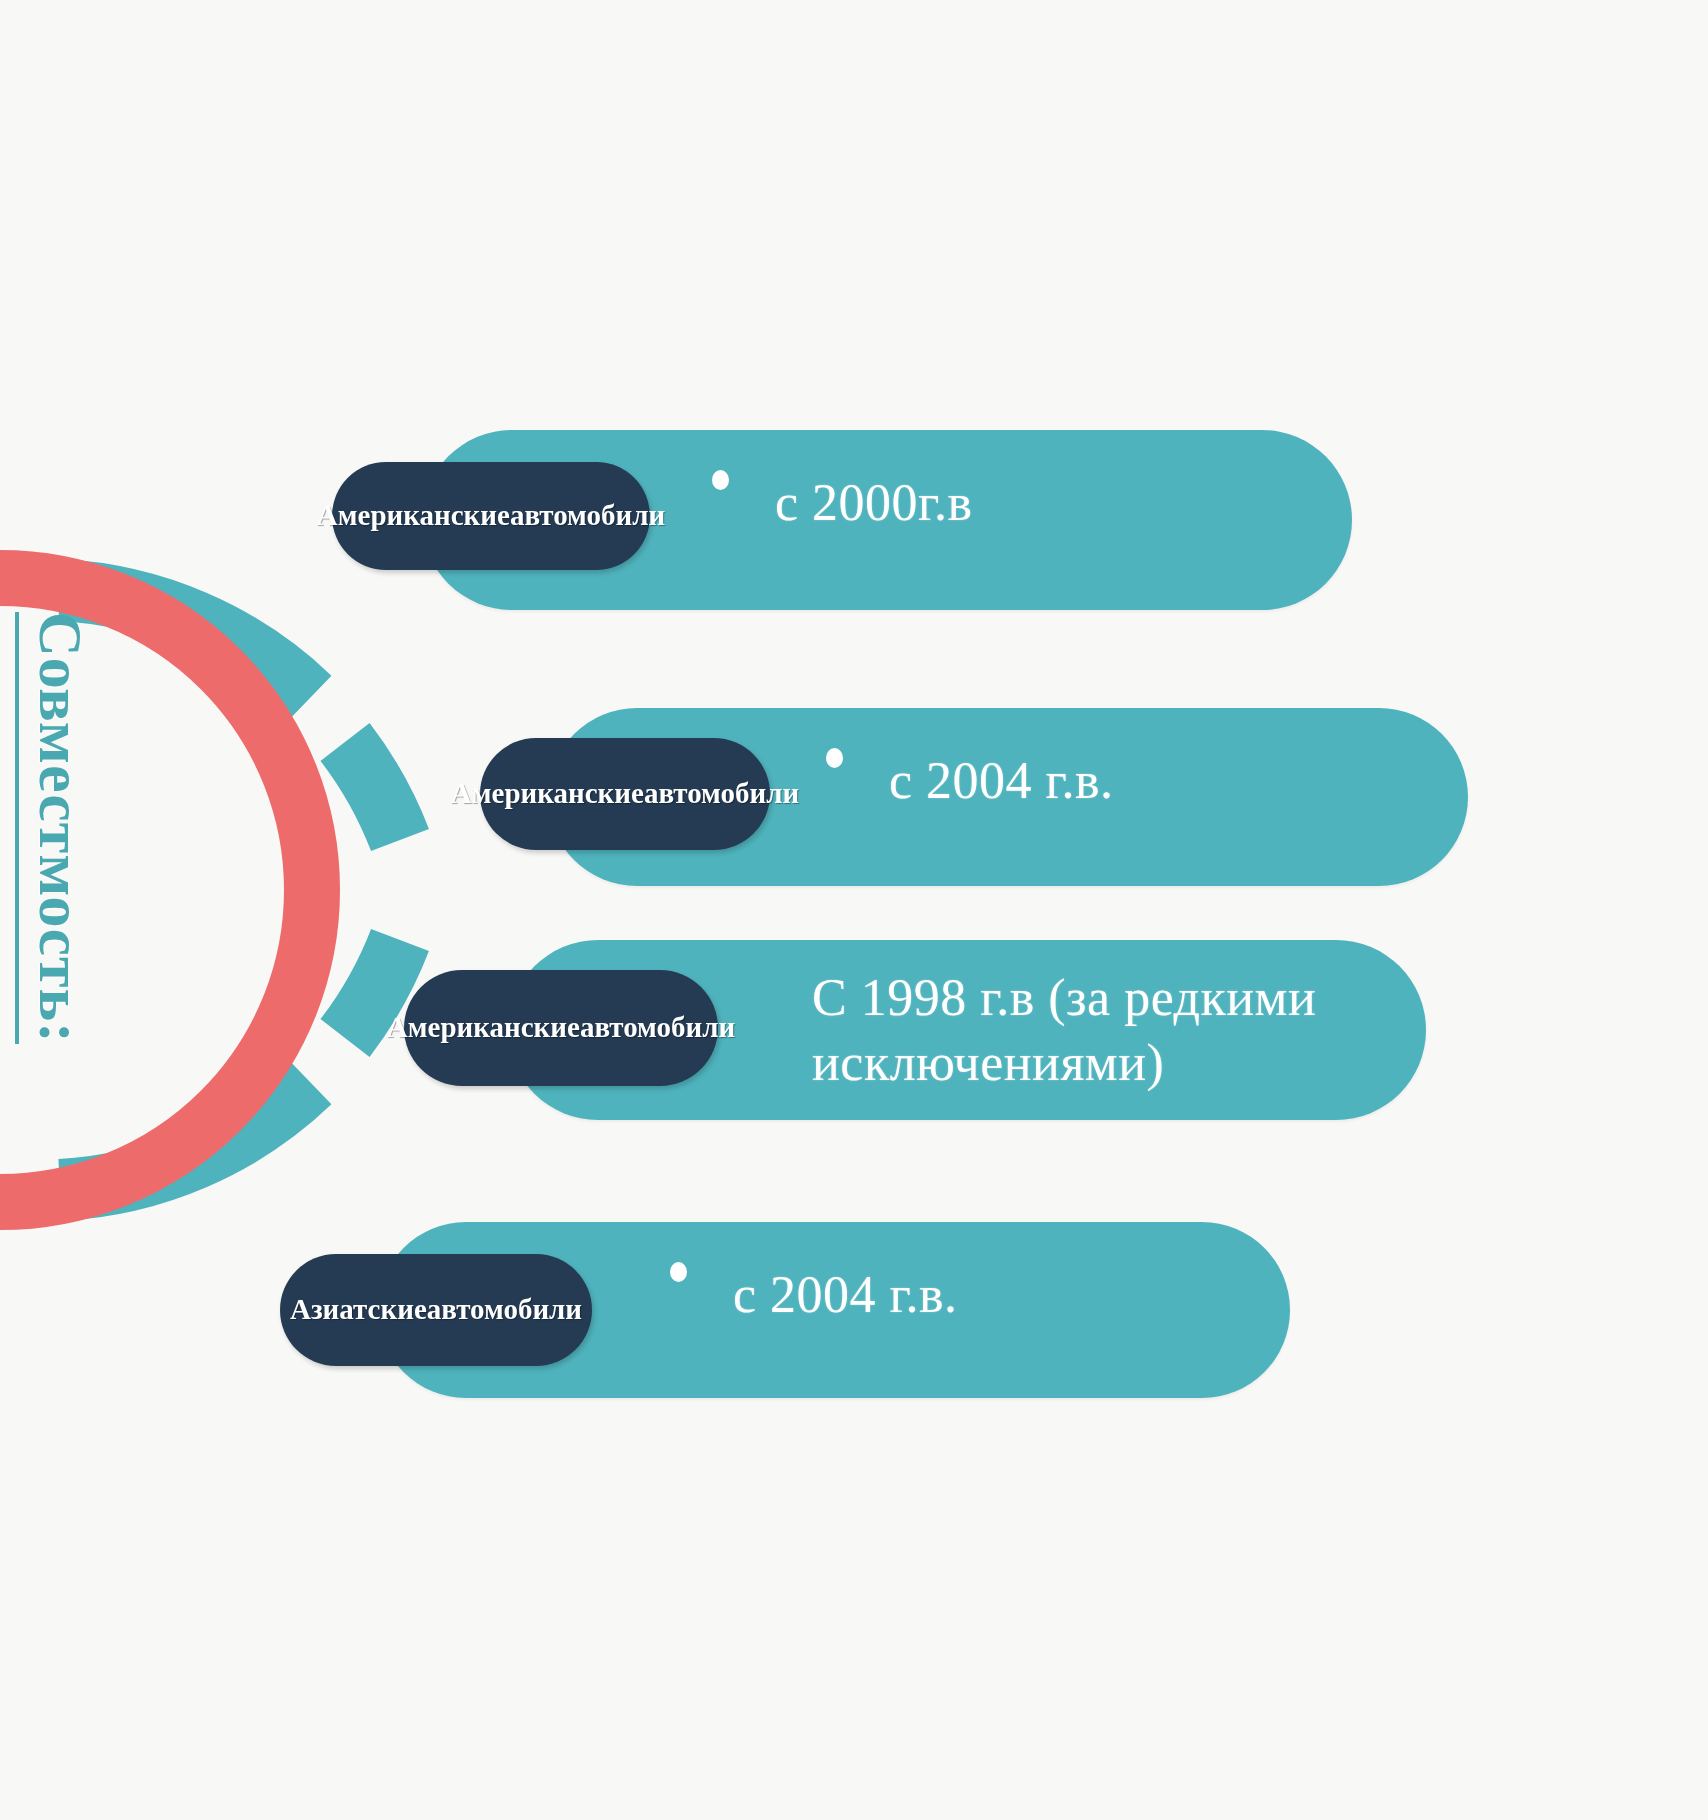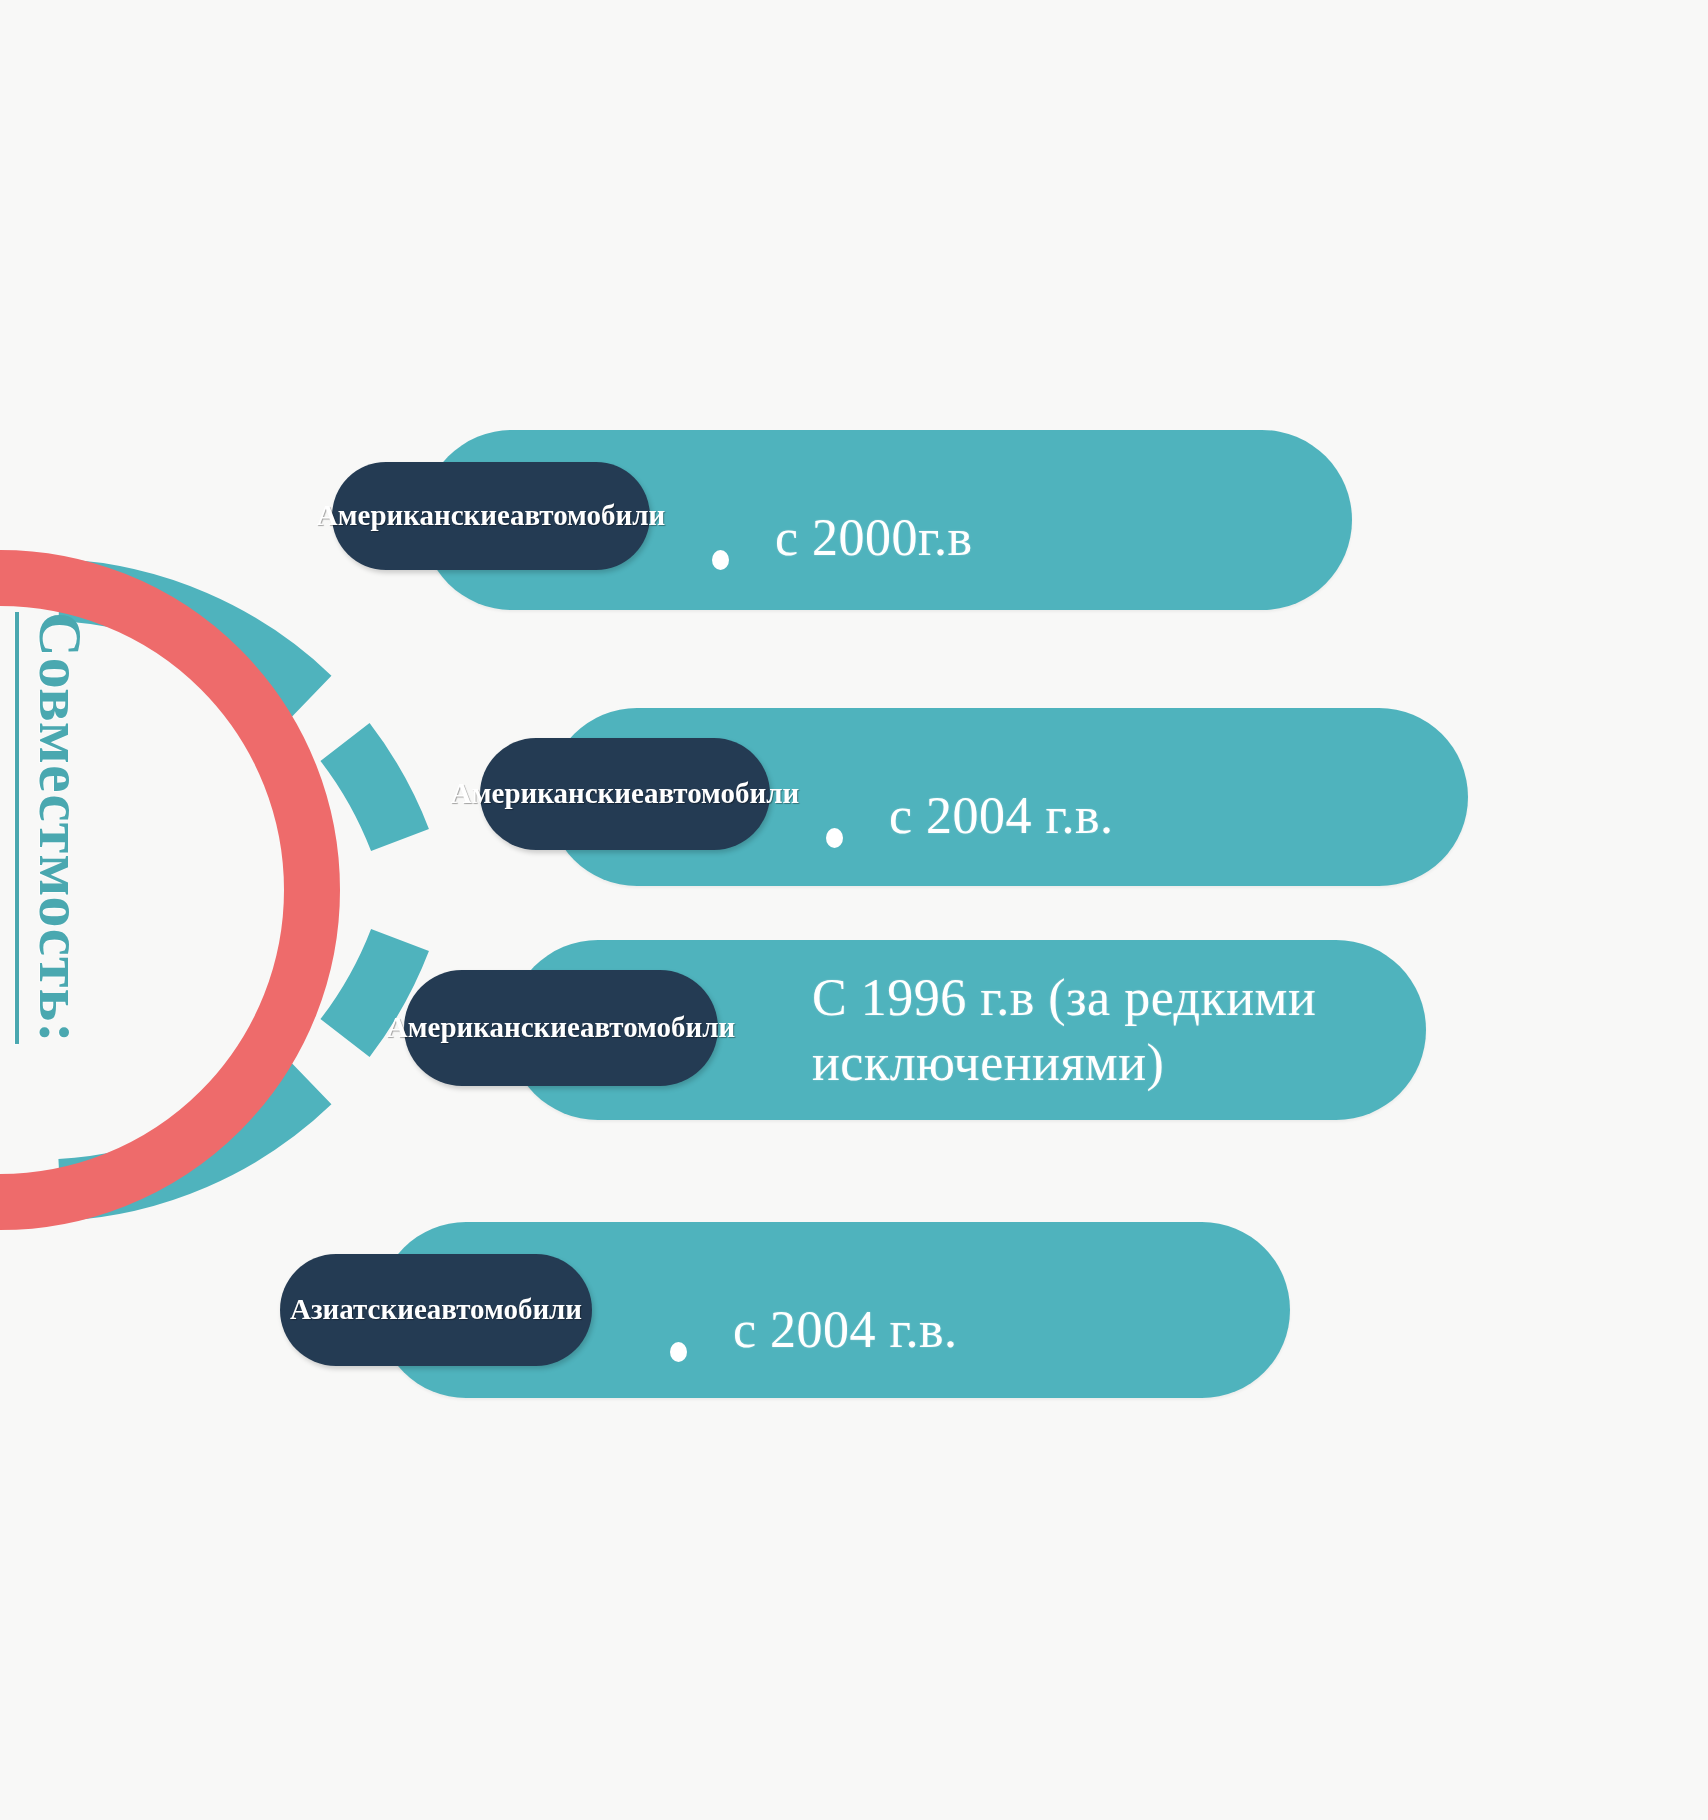--- a/index.html
+++ b/index.html
@@ -95,21 +95,21 @@
 
   .value {
     position: absolute;
     color: #ffffff;
     font-family: "Liberation Serif", "DejaVu Serif", serif;
     font-weight: 400;
     font-size: 52px;
     line-height: 1.25;
     letter-spacing: 0.5px;
     display: flex;
-    align-items: flex-end;
+    align-items: flex-start;
     text-shadow: 0 0 2px rgba(255,255,255,0.35);
   }
   .value.multiline {
     display: block;
     align-items: initial;
   }
   .bullet {
     display: inline-block;
     width: 17px;
     height: 20px;
@@ -172,21 +172,21 @@
     </div>
   </div>
 
   <div class="row">
     <div class="bar" style="left:508px; top:940px; width:918px; height:180px;"></div>
     <div class="badge" style="left:404px; top:970px; width:314px; height:116px;">
       <span>Американские</span>
       <span>автомобили</span>
     </div>
     <div class="value multiline" style="left:812px; top:965px; width:600px; height:140px;">
-      <span>С 1996 г.в (за редкими</span>
+      <span>С 1998 г.в (за редкими</span>
       <span>исключениями)</span>
     </div>
   </div>
 
   <div class="row">
     <div class="bar" style="left:378px; top:1222px; width:912px; height:176px;"></div>
     <div class="badge" style="left:280px; top:1254px; width:312px; height:112px;">
       <span>Азиатские</span>
       <span>автомобили</span>
     </div>

